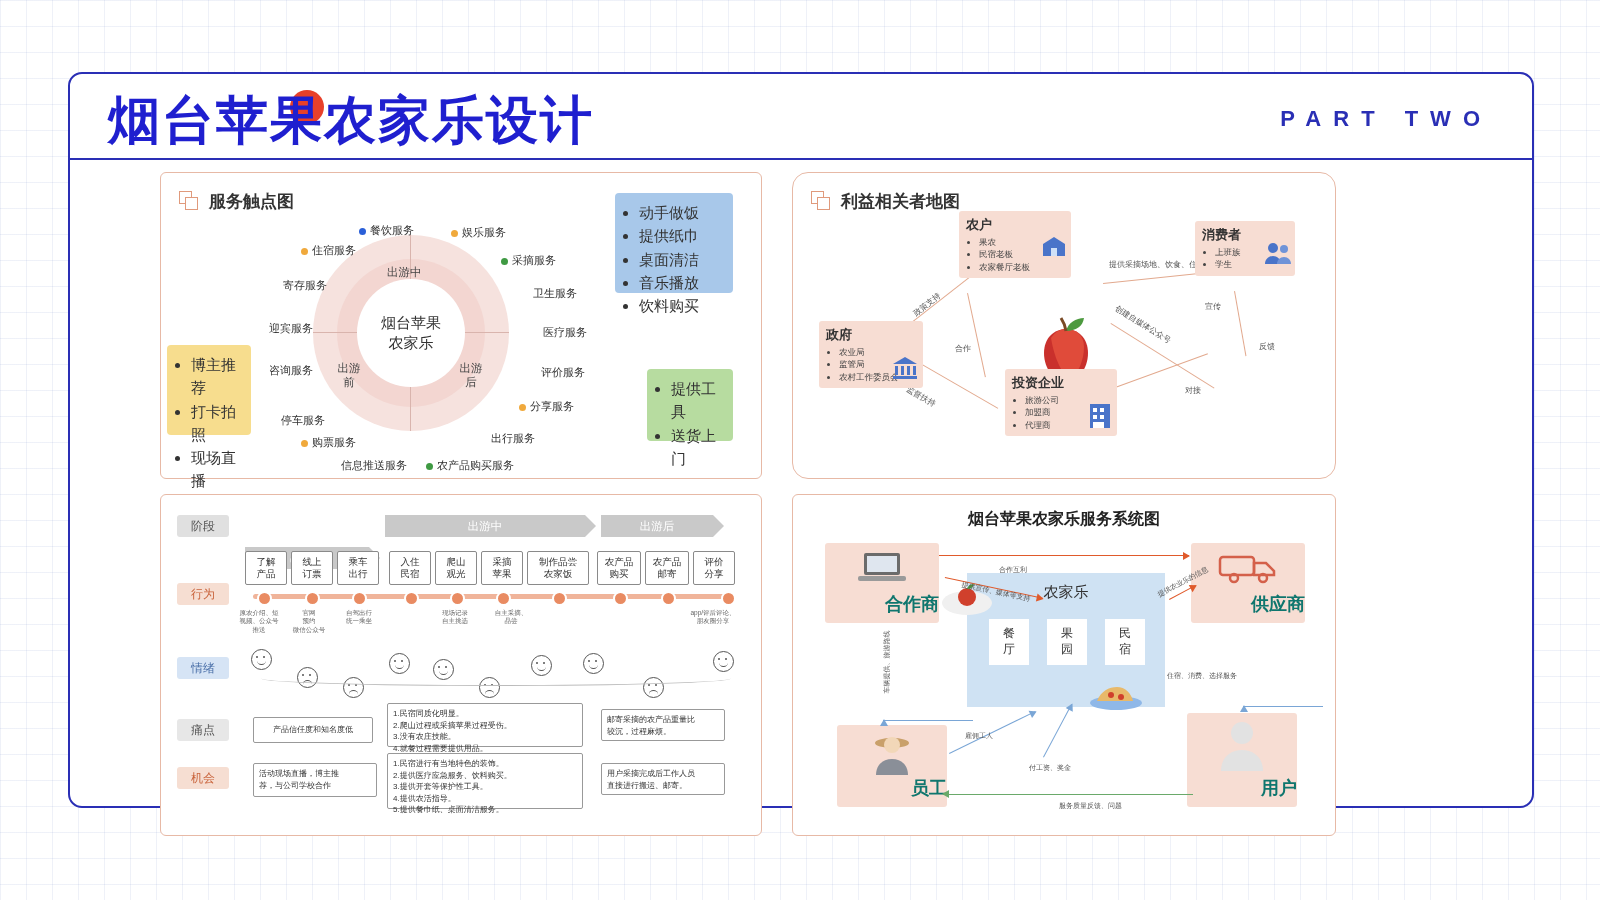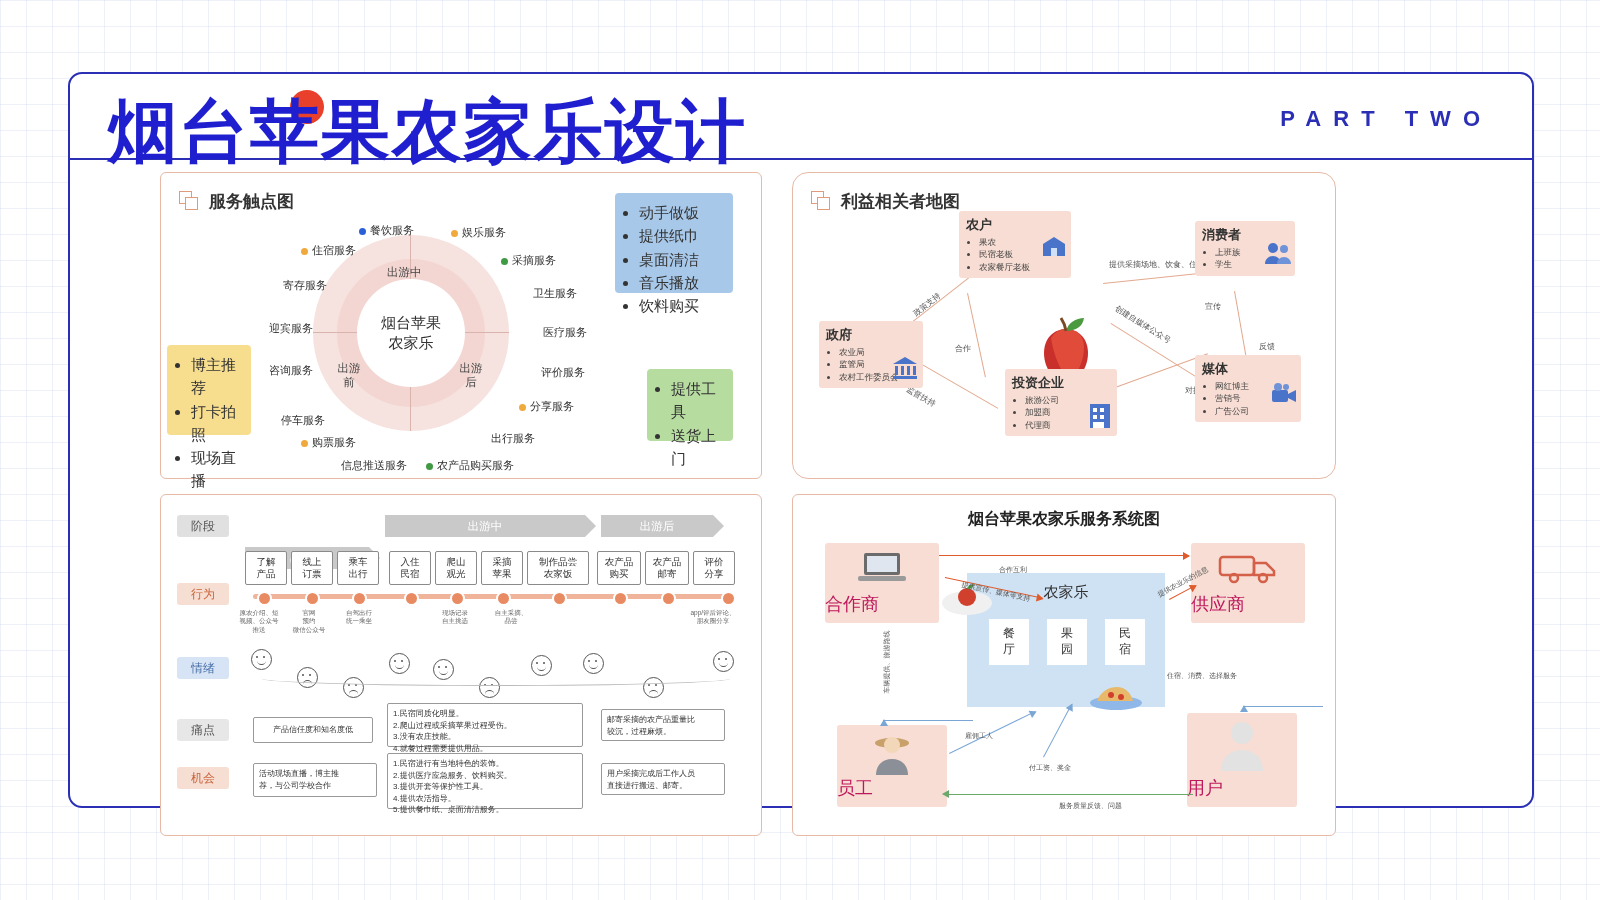--- a/index.html
+++ b/index.html
@@ -21,21 +21,21 @@
   .frame{
     position:absolute;left:68px;top:72px;width:1462px;height:732px;
     border:2px solid #2a2fb5;border-radius:14px;background:#fff;
   }
   .header{
     position:absolute;left:0;top:0;width:100%;height:86px;
     border-bottom:2px solid #2a2fb5;box-sizing:border-box;
   }
   .title{
     position:absolute;left:38px;top:12px;
-    font-size:69px;font-weight:bold;color:#1f1fcf;
+    font-size:52px;font-weight:bold;color:#1f1fcf;
     letter-spacing:2px;font-family:"DejaVu Sans",sans-serif;
     -webkit-text-stroke:0px;
   }
   .title-dot{
     position:absolute;left:220px;top:16px;width:34px;height:34px;border-radius:50%;
     background:#e8402a;z-index:0;
   }
   .title span{position:relative;z-index:2;}
   .part-two{
     position:absolute;right:40px;top:32px;
@@ -124,21 +124,21 @@
   .face.sad:after{content:"";position:absolute;left:4.5px;top:12px;width:9px;height:5px;border-top:1.4px solid #555;border-radius:9px 9px 0 0;}
   .emoline{position:absolute;border-bottom:1.2px solid #bbb;}
   .txtbox{
     position:absolute;border:1px solid #999;background:#fff;border-radius:2px;
     font-size:8px;color:#333;line-height:1.45;padding:4px 5px;box-sizing:border-box;
   }
 
   
   #p4{left:722px;top:420px;width:542px;height:340px;}
   .sysbox{position:absolute;background:#f7ddd3;border-radius:3px;}
-  .sysbox .lbl{position:absolute;left:0;right:0;bottom:7px;text-align:left;font-size:18px;color:#be185d;font-weight:normal;}
+  .sysbox .lbl{position:absolute;left:0;right:0;bottom:7px;text-align:right;font-size:18px;color:#0f766e;font-weight:bold;}
   .centerbox{position:absolute;background:#cfe2f3;}
   .cb-title{position:absolute;left:0;right:0;top:10px;text-align:center;font-size:15px;color:#333;}
   .cb-sub{position:absolute;background:#fff;font-size:12px;color:#333;text-align:center;line-height:1.3;display:flex;align-items:center;justify-content:center;}
   .arr{position:absolute;height:1.4px;transform-origin:0 0;}
   .arr:after{content:"";position:absolute;right:-1px;top:-3px;border-left:7px solid currentColor;border-top:4px solid transparent;border-bottom:4px solid transparent;}
   .arr-lbl{position:absolute;font-size:7px;color:#555;white-space:nowrap;}
   .sys-title{position:absolute;left:0;right:0;top:14px;text-align:center;font-size:16px;color:#222;font-weight:bold;}
 </style>
 </head>
 <body>
@@ -274,34 +274,20 @@
         <li>学生</li>
       </ul>
       <svg width="28" height="26" viewBox="0 0 28 26" style="position:absolute;right:3px;bottom:10px;">
         <circle cx="9" cy="8" r="5" fill="#4a74c9"></circle>
           <path d="M1 24c0-5 4-8 8-8s8 3 8 8z" fill="#4a74c9"></path>
         <circle cx="20" cy="9" r="4" fill="#6f93d8"></circle>
           <path d="M13 24c0-4 3-7 7-7s7 3 7 7z" fill="#6f93d8"></path>
       </svg>
     </div>
 
-    <div class="node" style="left:402px;top:182px;width:106px;">
-      <div class="nt">媒体</div>
-      <ul>
-        <li>网红博主</li>
-        <li>营销号</li>
-        <li>广告公司</li>
-      </ul>
-      <svg width="30" height="26" viewBox="0 0 30 26" style="position:absolute;right:1px;bottom:14px;">
-        <rect x="2" y="8" width="16" height="12" rx="2" fill="#4a74c9"></rect>
-          <path d="M18 12l8-4v12l-8-4z" fill="#4a74c9"></path>
-          <circle cx="8" cy="5" r="4" fill="#6f93d8"></circle>
-          <circle cx="16" cy="5" r="3" fill="#6f93d8"></circle>
-      </svg>
-    </div>
 
     <div class="node" style="left:212px;top:196px;width:112px;">
       <div class="nt">投资企业</div>
       <ul>
         <li>旅游公司</li>
         <li>加盟商</li>
         <li>代理商</li>
       </ul>
       <svg width="26" height="30" viewBox="0 0 26 30" style="position:absolute;right:4px;bottom:6px;">
         <rect x="3" y="4" width="20" height="24" fill="#4a74c9"></rect>

